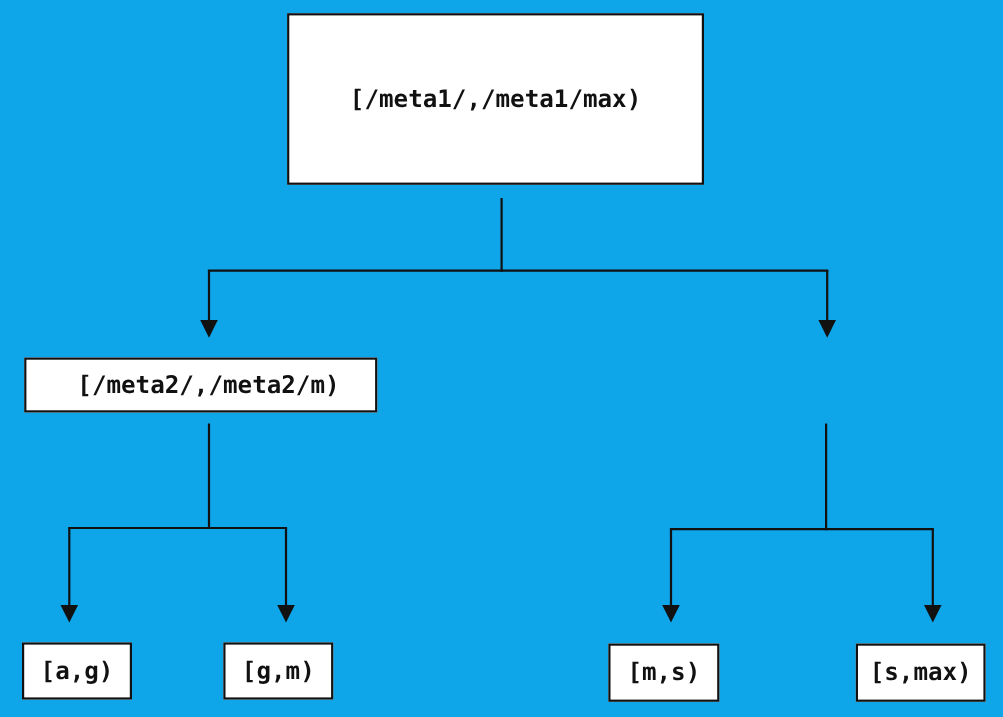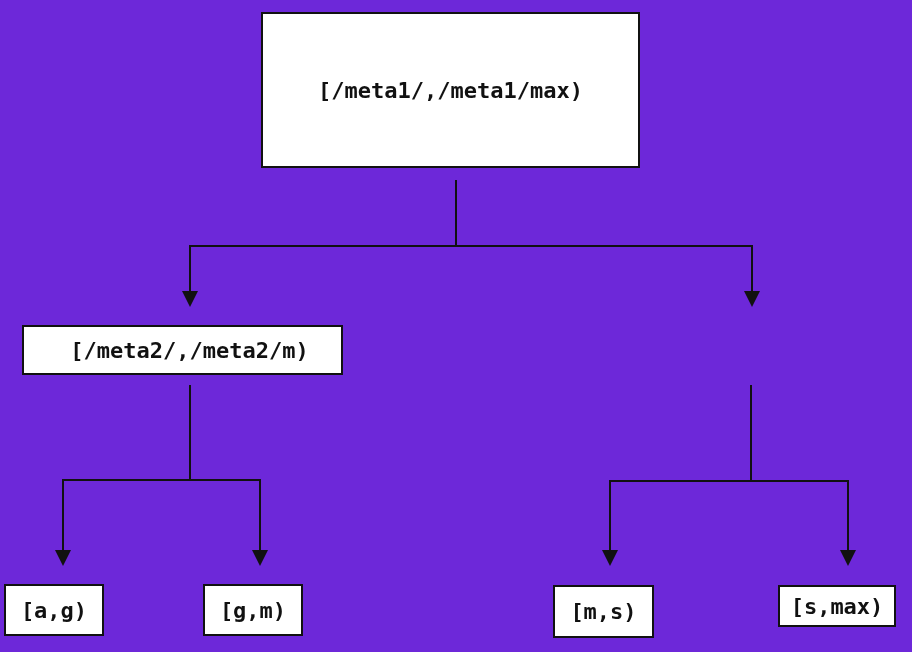--- a/index.html
+++ b/index.html
@@ -4,21 +4,21 @@
 <style>
   html, body {
     margin: 0;
     padding: 0;
     background: #ffffff;
   }
   .canvas {
     position: relative;
     width: 912px;
     height: 652px;
-    background: #6d28d9;
+    background: #0ea5e9;
     font-family: "DejaVu Sans Mono", "Liberation Mono", monospace;
     overflow: hidden;
   }
   svg.connectors {
     position: absolute;
     left: 0;
     top: 0;
     width: 912px;
     height: 652px;
   }
@@ -31,24 +31,24 @@
     display: flex;
     align-items: center;
     justify-content: center;
     font-size: 22px;
     font-weight: bold;
     white-space: nowrap;
   }
   .node-root      { left: 261px; top: 12px;  width: 379px; height: 156px; }
   .node-left      { left: 22px;  top: 325px; width: 321px; height: 50px; padding-left: 14px;  }
   .node-right     { left: 583px; top: 325px; width: 319px; height: 50px;  }
-  .node-leaf-ag   { left: 4px;   top: 584px; width: 100px; height: 52px;  }
+  .node-leaf-ag   { left: 20px;   top: 584px; width: 100px; height: 52px;  }
   .node-leaf-gm   { left: 203px; top: 584px; width: 100px; height: 52px;  }
   .node-leaf-ms   { left: 553px; top: 585px; width: 101px; height: 53px;  }
-  .node-leaf-smax { left: 778px; top: 585px; width: 118px; height: 42px;  }
+  .node-leaf-smax { left: 778px; top: 585px; width: 118px; height: 53px;  }
   .edge-line {
     stroke: #111111;
     stroke-width: 2;
     fill: none;
   }
   .edge-arrow {
     fill: #111111;
     stroke: none;
   }
 </style>

